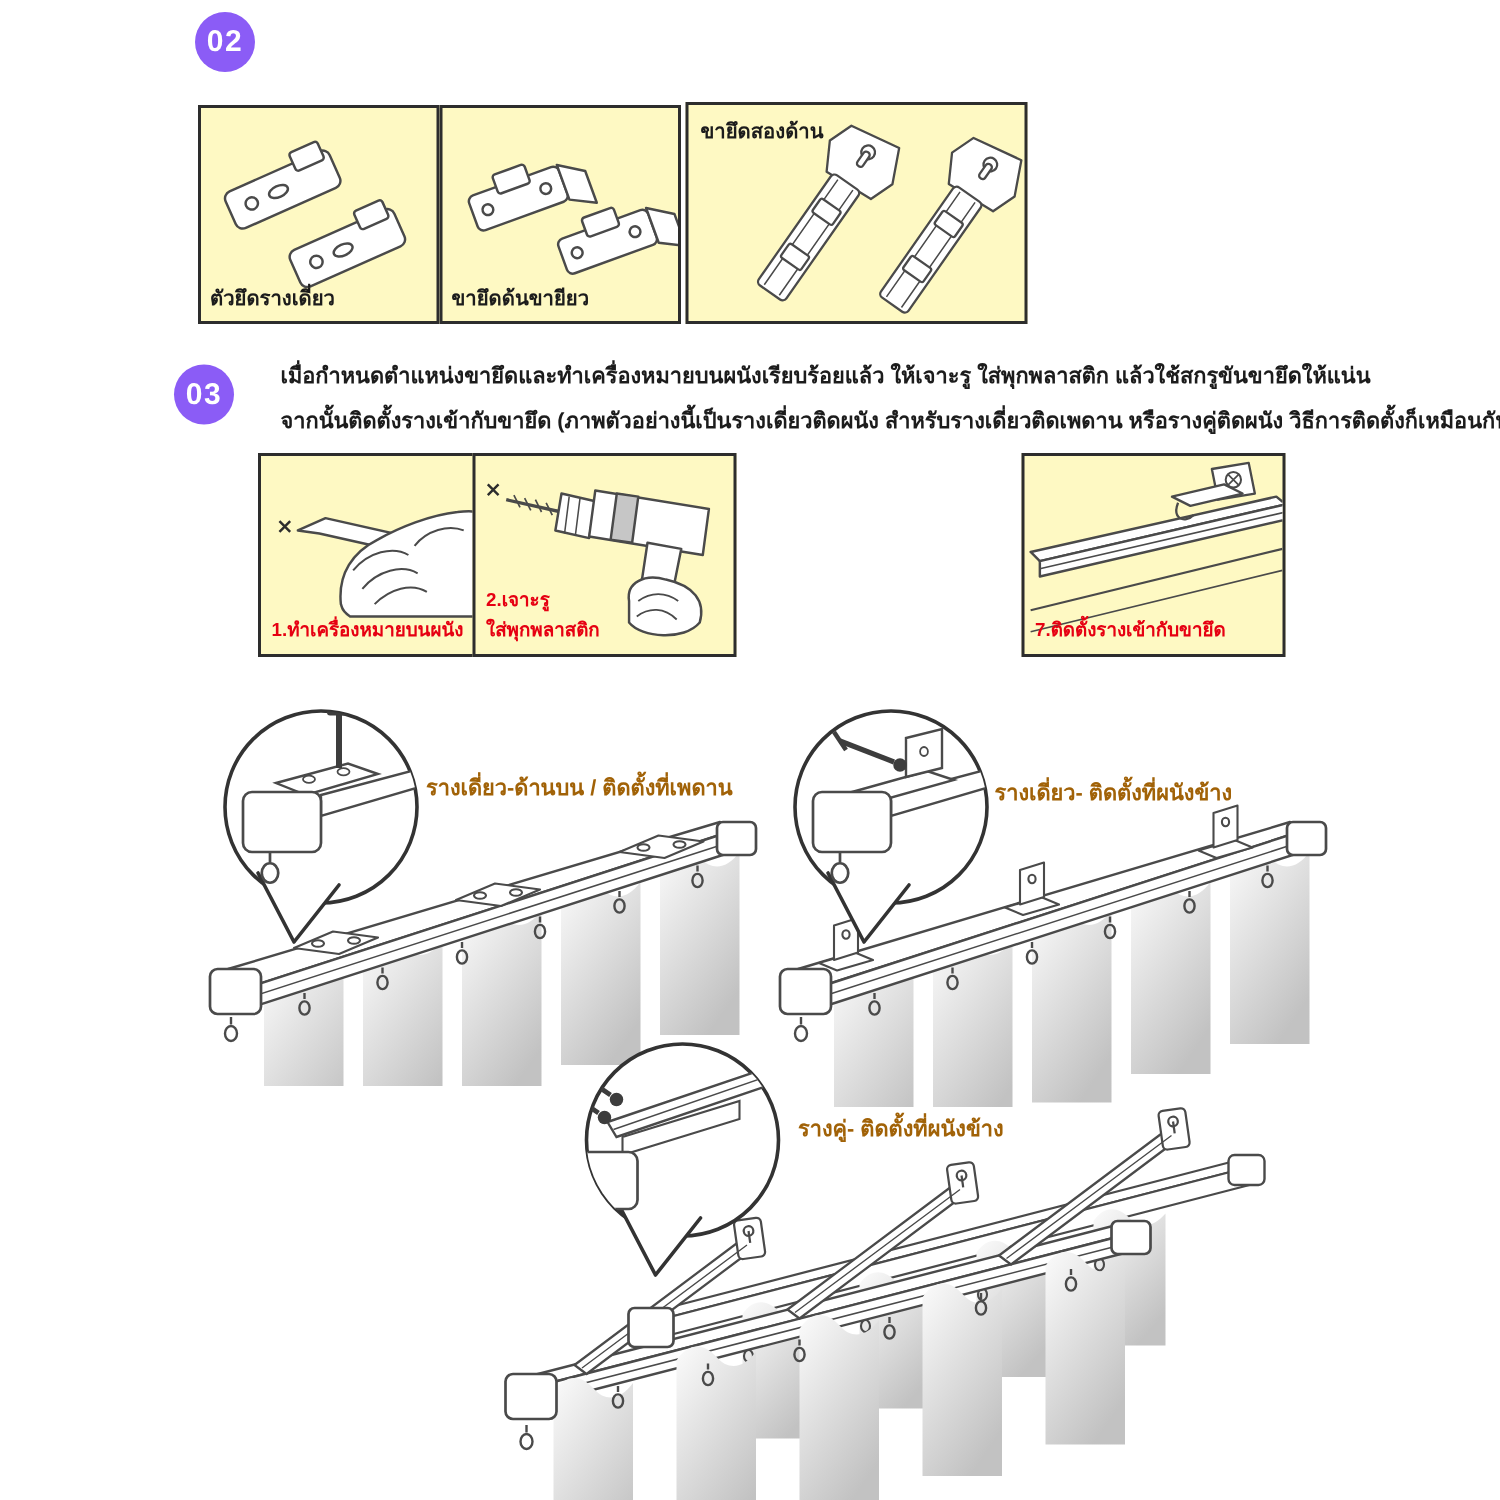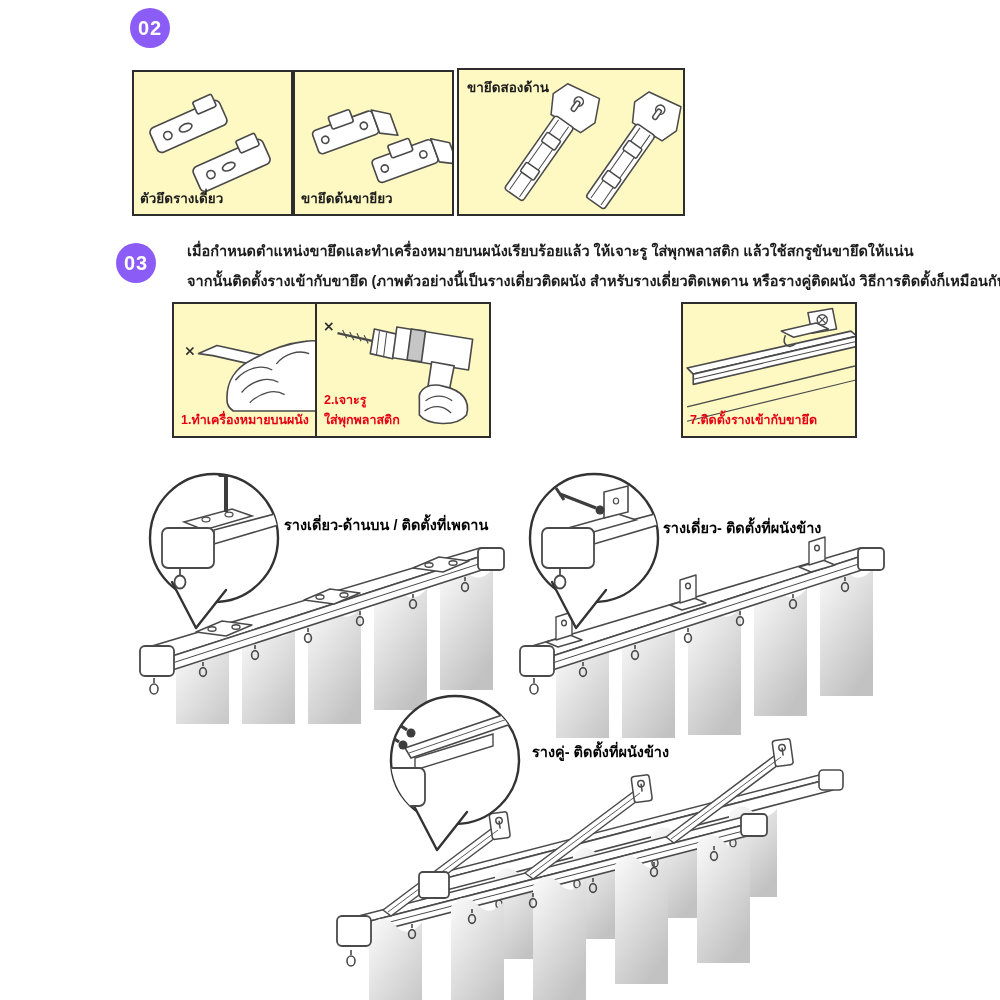--- a/index.html
+++ b/index.html
@@ -8,21 +8,21 @@
   .abs{position:absolute;}
   .badge{width:40px;height:40px;border-radius:50%;background:#8b5cf6;color:#fff;
          display:flex;align-items:center;justify-content:center;
          font-size:20px;font-weight:700;letter-spacing:1px;}
   .desc{font-weight:700;font-size:14.5px;white-space:nowrap;color:#1c1c1c;}
   .desc2{font-weight:700;font-size:14.5px;white-space:nowrap;color:#1c1c1c;line-height:30px;}
   .box{position:absolute;border:2px solid #2d2d2d;background:#fef9c3;}
   .part-label{position:absolute;font-weight:700;font-size:13.5px;color:#1c1c1c;white-space:nowrap;}
   .step-cap{position:absolute;left:7px;bottom:6px;color:#e60012;font-weight:700;
             font-size:12.5px;line-height:1.55;white-space:nowrap;}
-  .diagram-cap{position:absolute;font-weight:700;font-size:14.5px;white-space:nowrap;color:#000000;}
+  .diagram-cap{position:absolute;font-weight:700;font-size:14.5px;white-space:nowrap;color:#a16207;}
   svg{display:block;}
   .fill{position:absolute;left:0;top:0;width:100%;height:100%;}
 </style>
 </head>
 <body>
 
 <div class="page">
 
   <div class="abs badge" style="left:130px;top:8px;">
     <span>02</span>

